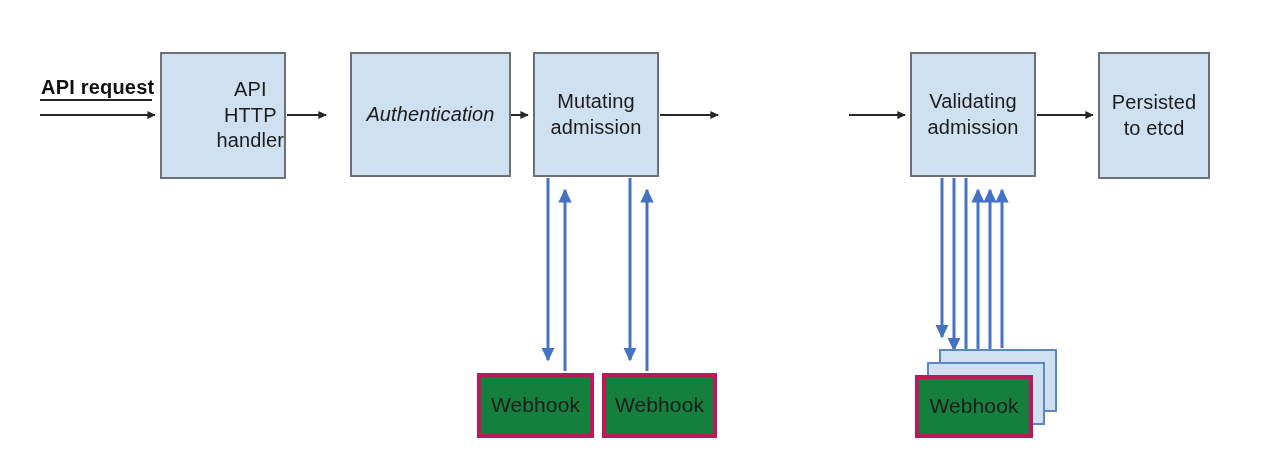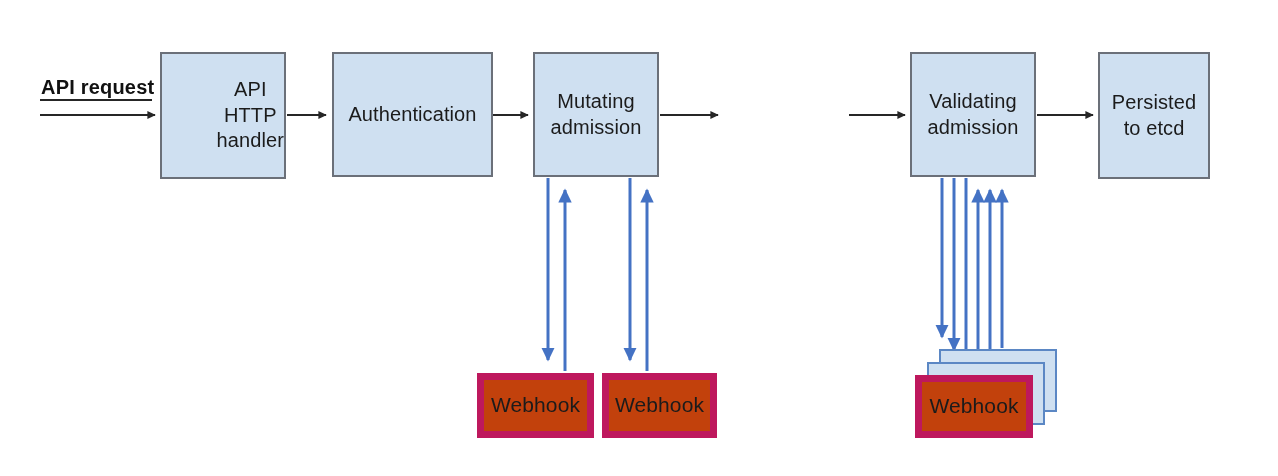--- a/index.html
+++ b/index.html
@@ -34,22 +34,22 @@
     align-items: center;
     justify-content: center;
     text-align: center;
     color: #1b1b1b;
     font-size: 20px;
     line-height: 1.27;
     letter-spacing: 0.1px;
     z-index: 3;
   }
   .webhook-node {
-    border: 7px solid #be185d;
-    background: #c2410c;
+    border: 4px solid #be185d;
+    background: #15803d;
     font-size: 21px;
   }
   .webhook-ghost {
     position: absolute;
     box-sizing: border-box;
     background: #cfe0f1;
     border: 2px solid #5b87c4;
     z-index: 1;
   }
   .webhook-ghost.mid { z-index: 2; }
@@ -109,21 +109,21 @@
   <div class="api-request-label" style="left:41px; top:76px;">API request</div>
 
   <div class="node" style="left:160px; top:52px; width:126px; height:127px;justify-content:flex-end;">
     <div>
       <div>API</div>
       <div>HTTP</div>
       <div>handler</div>
     </div>
   </div>
 
-  <div class="node" style="left:332px; top:52px; width:161px; height:125px;">
+  <div class="node" style="left:350px; top:52px; width:161px; height:125px;font-style:italic;">
     <div>
       <div>Authentication</div>
     </div>
   </div>
 
   <div class="node" style="left:533px; top:52px; width:126px; height:125px;">
     <div>
       <div>Mutating</div>
       <div>admission</div>
     </div>

